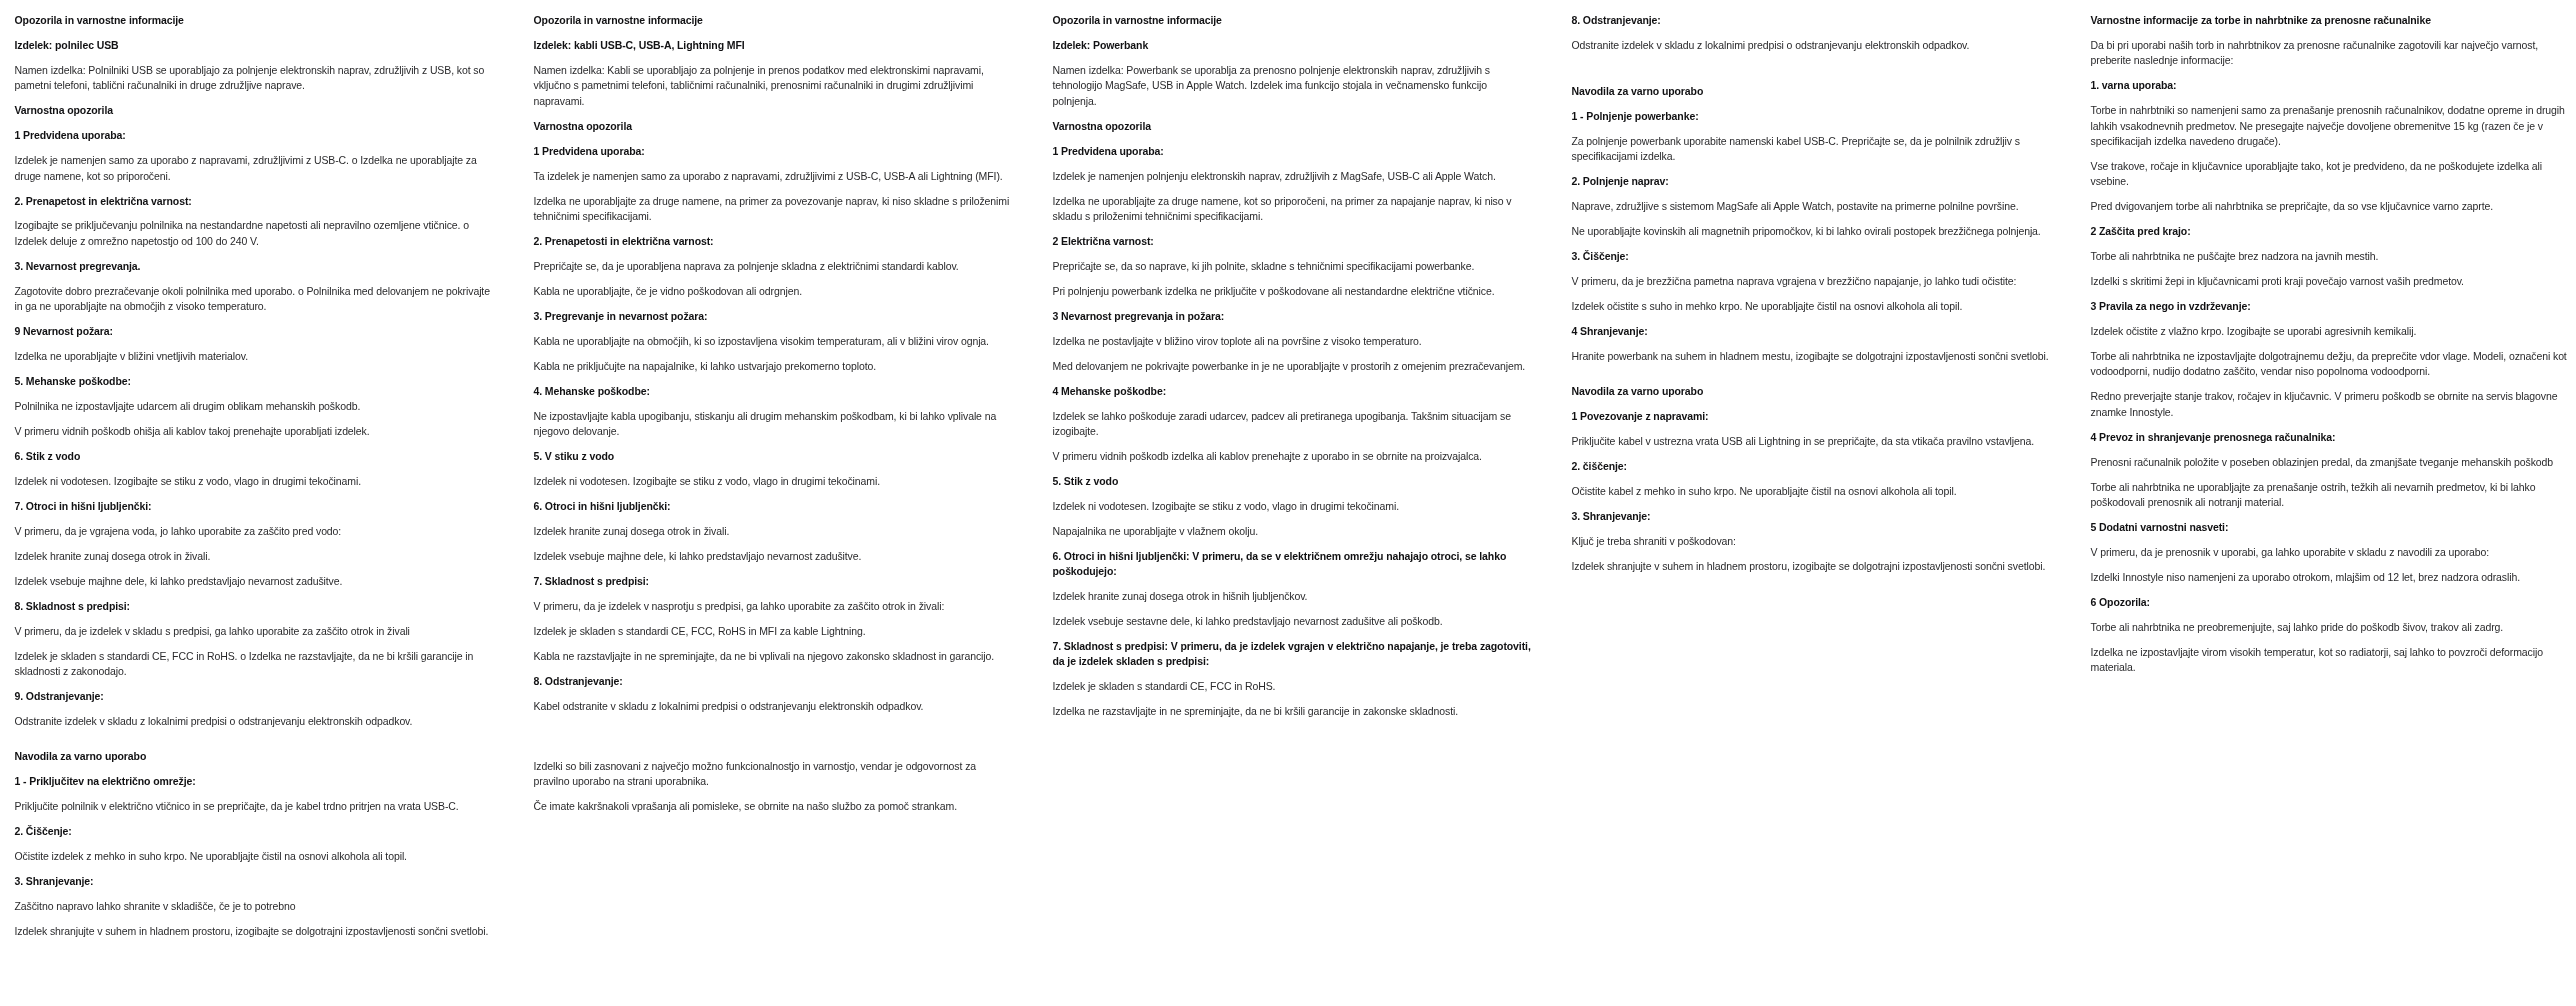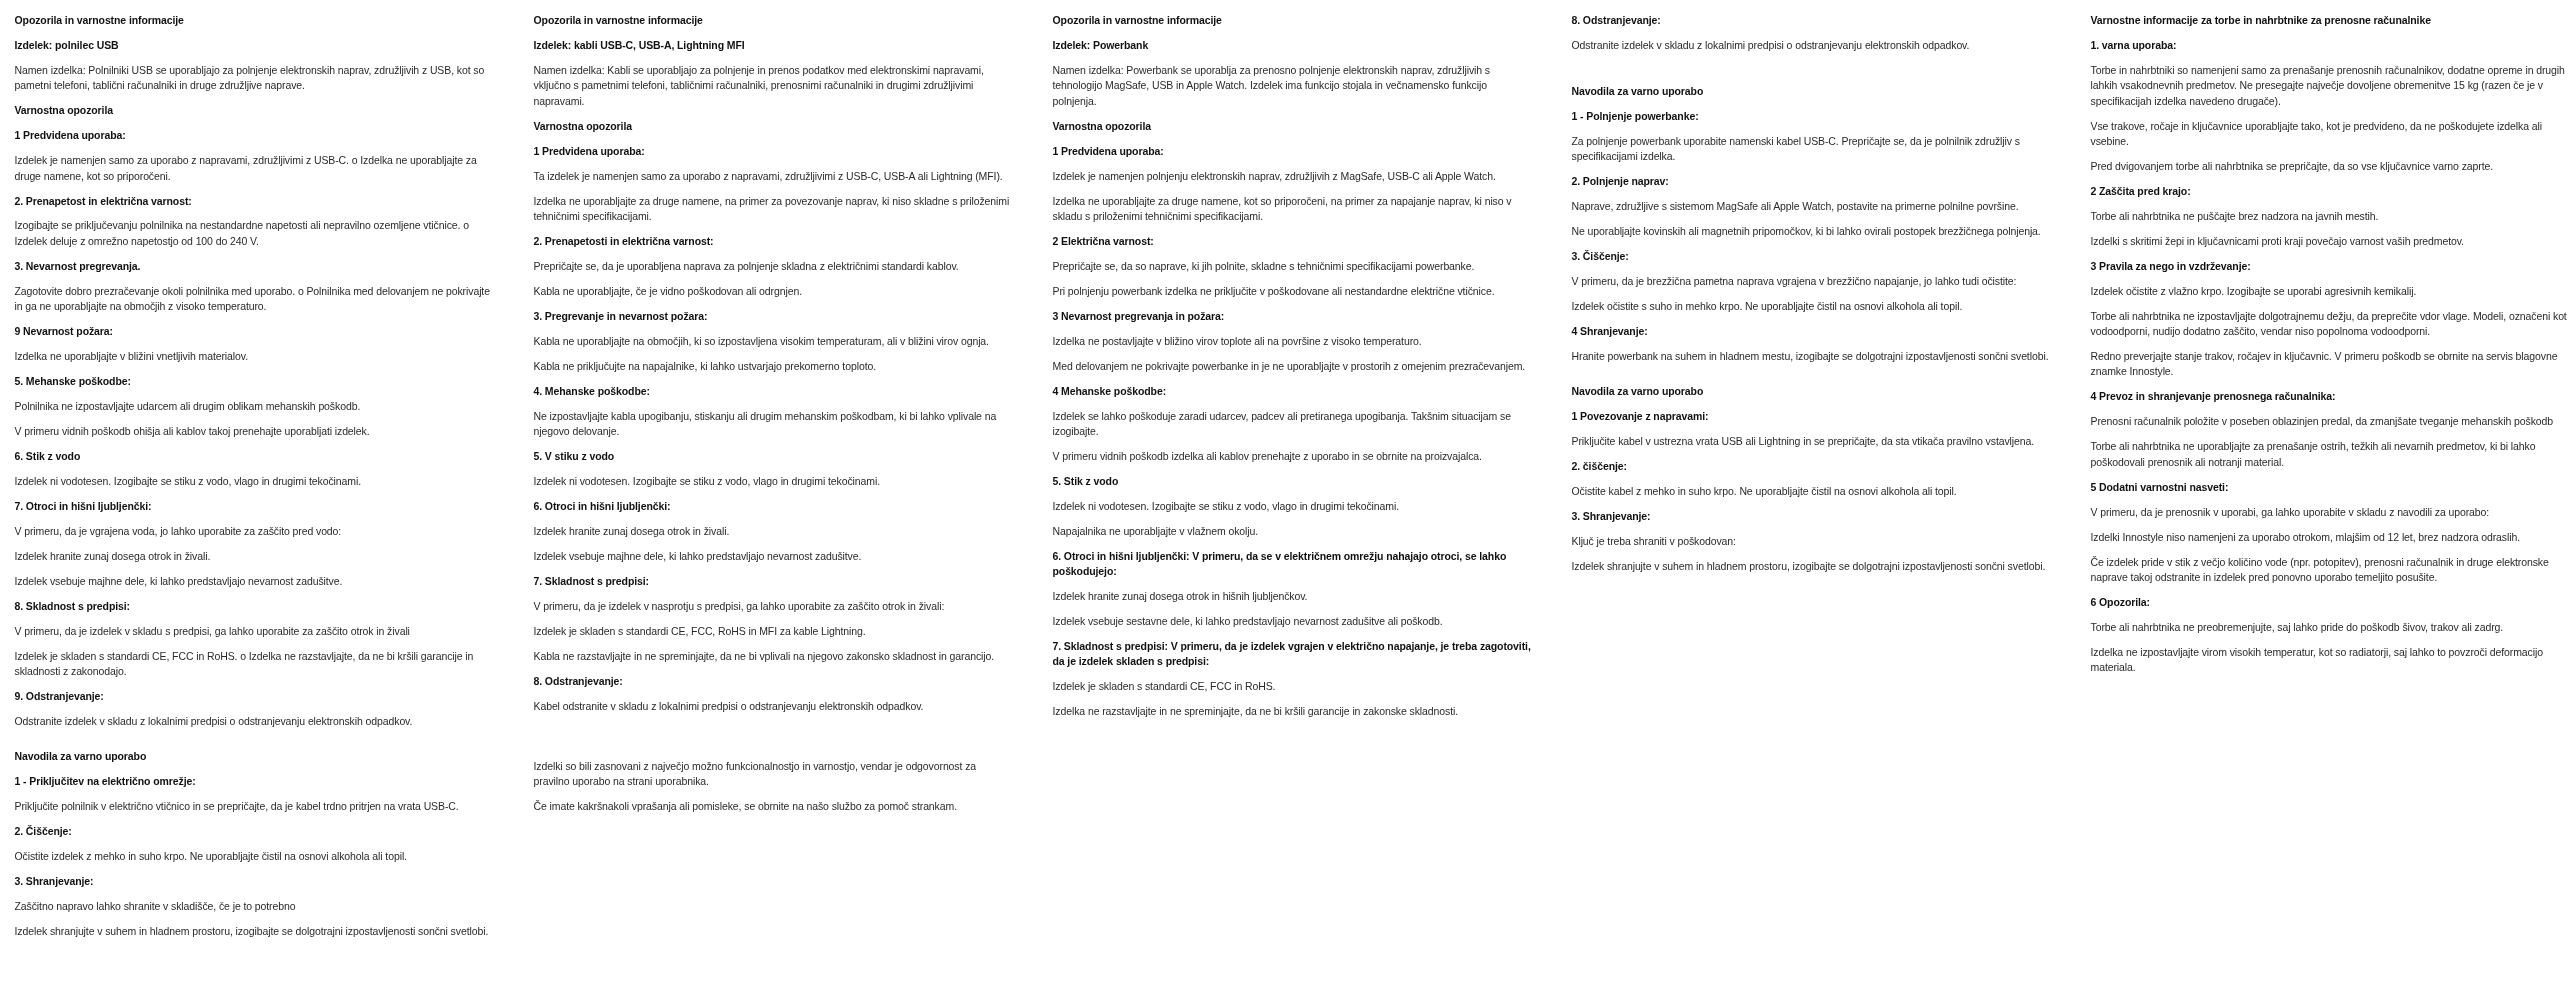--- a/index.html
+++ b/index.html
@@ -150,36 +150,36 @@
       <div class="blk h3">1 Povezovanje z napravami:</div>
       <div class="blk p">Priključite kabel v ustrezna vrata USB ali Lightning in se prepričajte, da sta vtikača pravilno vstavljena.</div>
       <div class="blk h3">2. čiščenje:</div>
       <div class="blk p">Očistite kabel z mehko in suho krpo. Ne uporabljajte čistil na osnovi alkohola ali topil.</div>
       <div class="blk h3">3. Shranjevanje:</div>
       <div class="blk p">Ključ je treba shraniti v poškodovan:</div>
       <div class="blk p">Izdelek shranjujte v suhem in hladnem prostoru, izogibajte se dolgotrajni izpostavljenosti sončni svetlobi.</div>
     </section>
     <section class="col">
       <div class="blk h1">Varnostne informacije za torbe in nahrbtnike za prenosne računalnike</div>
+      <div class="blk p">Da bi pri uporabi naših torb in nahrbtnikov za prenosne računalnike zagotovili kar največjo varnost, preberite naslednje informacije:</div>
       <div class="blk h3">1. varna uporaba:</div>
       <div class="blk p">Torbe in nahrbtniki so namenjeni samo za prenašanje prenosnih računalnikov, dodatne opreme in drugih lahkih vsakodnevnih predmetov. Ne presegajte največje dovoljene obremenitve 15 kg (razen če je v specifikacijah izdelka navedeno drugače).</div>
       <div class="blk p">Vse trakove, ročaje in ključavnice uporabljajte tako, kot je predvideno, da ne poškodujete izdelka ali vsebine.</div>
       <div class="blk p">Pred dvigovanjem torbe ali nahrbtnika se prepričajte, da so vse ključavnice varno zaprte.</div>
       <div class="blk h3">2 Zaščita pred krajo:</div>
       <div class="blk p">Torbe ali nahrbtnika ne puščajte brez nadzora na javnih mestih.</div>
       <div class="blk p">Izdelki s skritimi žepi in ključavnicami proti kraji povečajo varnost vaših predmetov.</div>
       <div class="blk h3">3 Pravila za nego in vzdrževanje:</div>
       <div class="blk p">Izdelek očistite z vlažno krpo. Izogibajte se uporabi agresivnih kemikalij.</div>
       <div class="blk p">Torbe ali nahrbtnika ne izpostavljajte dolgotrajnemu dežju, da preprečite vdor vlage. Modeli, označeni kot vodoodporni, nudijo dodatno zaščito, vendar niso popolnoma vodoodporni.</div>
       <div class="blk p">Redno preverjajte stanje trakov, ročajev in ključavnic. V primeru poškodb se obrnite na servis blagovne znamke Innostyle.</div>
       <div class="blk h3">4 Prevoz in shranjevanje prenosnega računalnika:</div>
       <div class="blk p">Prenosni računalnik položite v poseben oblazinjen predal, da zmanjšate tveganje mehanskih poškodb</div>
       <div class="blk p">Torbe ali nahrbtnika ne uporabljajte za prenašanje ostrih, težkih ali nevarnih predmetov, ki bi lahko poškodovali prenosnik ali notranji material.</div>
       <div class="blk h3">5 Dodatni varnostni nasveti:</div>
       <div class="blk p">V primeru, da je prenosnik v uporabi, ga lahko uporabite v skladu z navodili za uporabo:</div>
       <div class="blk p">Izdelki Innostyle niso namenjeni za uporabo otrokom, mlajšim od 12 let, brez nadzora odraslih.</div>
-      <div class="blk p">Če izdelek pride v stik z večjo količino vode (npr. potopitev), prenosni računalnik in druge elektronske naprave takoj odstranite in izdelek pred ponovno uporabo temeljito posušite.</div>
       <div class="blk h3">6 Opozorila:</div>
       <div class="blk p">Torbe ali nahrbtnika ne preobremenjujte, saj lahko pride do poškodb šivov, trakov ali zadrg.</div>
       <div class="blk p">Izdelka ne izpostavljajte virom visokih temperatur, kot so radiatorji, saj lahko to povzroči deformacijo materiala.</div>
     </section>
   </main>
 
 
 </body></html>

